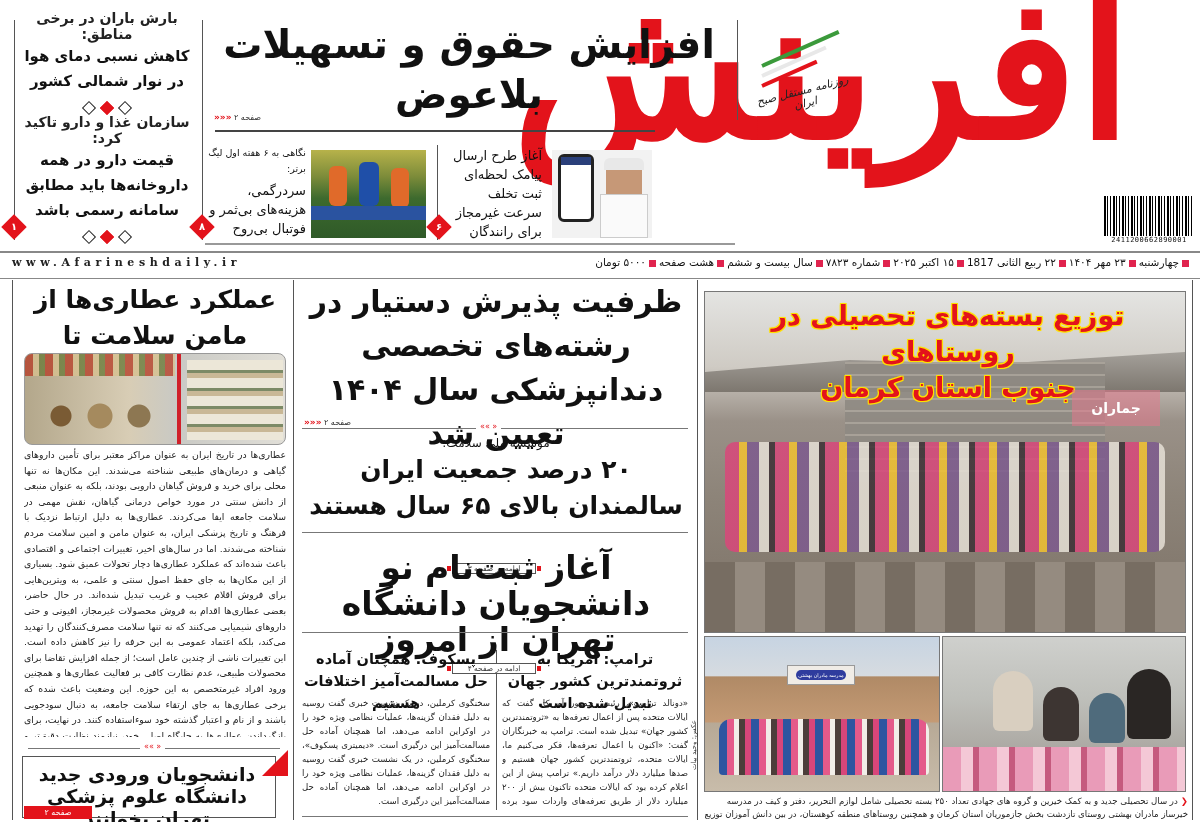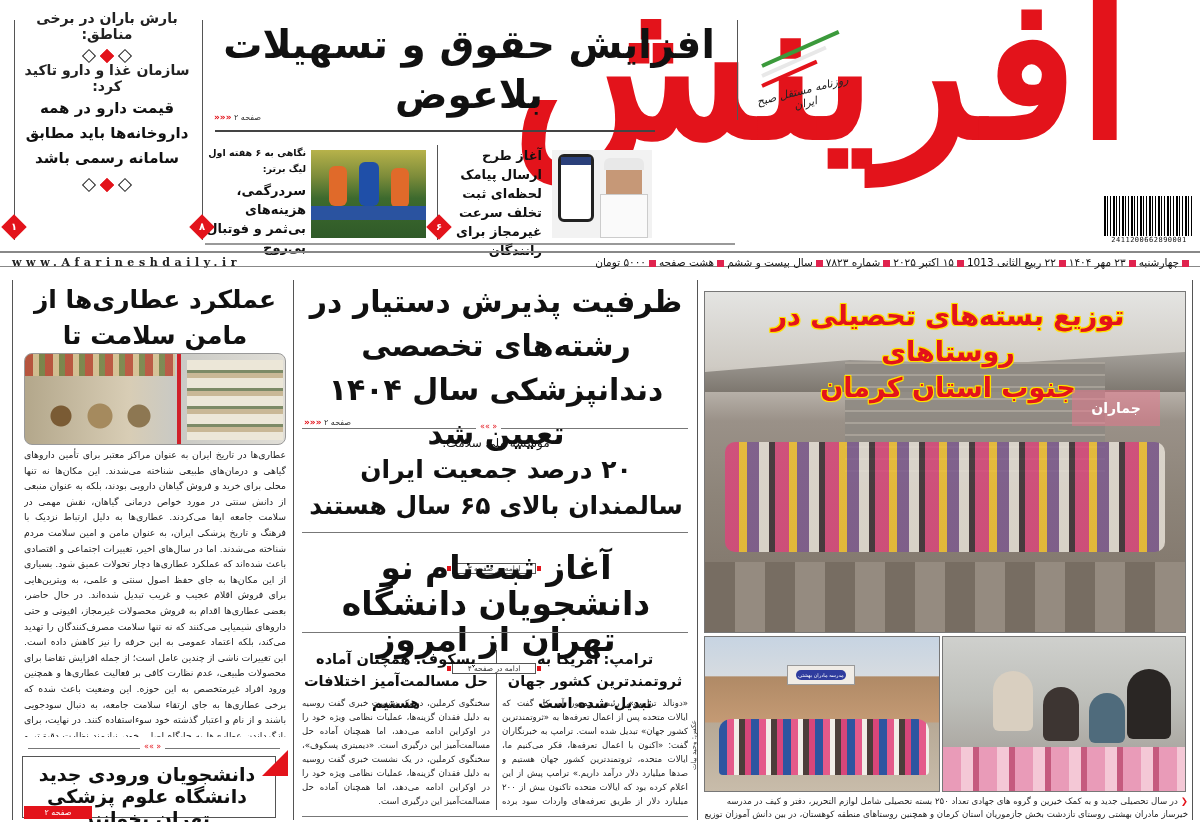--- a/index.html
+++ b/index.html
@@ -12,21 +12,21 @@
   
   #logo { left: 740px; top: 4px; width: 392px; height: 238px; }
   .logo-word { position: absolute; right: 0; top: -34px; font-family: "DejaVu Serif", serif; font-weight: bold; color: #e3131b; font-size: 196px; line-height: 1; letter-spacing: -8px; direction: rtl; white-space: nowrap; }
   .tagline { position: absolute; left: 4px; top: 80px; width: 120px; font-family: "DejaVu Serif", serif; font-style: italic; font-size: 11px; color: #222; direction: rtl; text-align: center; transform: rotate(-14deg); }
   .flag-stripe { position: absolute; left: 22px; height: 4px; transform: rotate(-24deg); transform-origin: left center; }
   #barcode { right: 6px; top: 196px; width: 90px; height: 54px; }
   .bars { height: 40px; background: repeating-linear-gradient(90deg, #000 0 2px, #fff 2px 3px, #000 3px 4px, #fff 4px 6px, #000 6px 7px, #fff 7px 9px); }
   .barnum { font-family: "DejaVu Sans Mono", monospace; font-size: 7px; text-align: center; letter-spacing: 0.5px; }
 
   
-  #datebar { left: 0; top: 251px; width: 1200px; height: 16px; border-top: 2px solid #888; border-bottom: 1px solid #888; }
+  #datebar { left: 0; top: 251px; width: 1200px; height: 28px; border-top: 2px solid #888; border-bottom: 1px solid #888; }
   #website { left: 12px; top: 3px; font-family: "DejaVu Serif", serif; font-weight: bold; font-size: 11px; letter-spacing: 4.6px; color: #222; }
   #dateline { right: 8px; top: 3px; font-size: 10.5px; direction: rtl; white-space: nowrap; color: #111; }
   .sq { display: inline-block; width: 7px; height: 7px; background: #e0234e; margin: 0 3px; vertical-align: middle; }
 
   
   #briefs { left: 14px; top: 10px; width: 186px; text-align: center; direction: rtl; }
   .kicker { font-size: 14px; color: #222; font-weight: bold; }
   .brief-title { font-size: 15px; font-weight: bold; line-height: 25px; }
   .diamonds { margin: 4px 0 2px; height: 14px; }
   .dia { display: inline-block; width: 10px; height: 10px; border: 1.5px solid #222; transform: rotate(45deg); margin: 0 4px; background: #fff; }
@@ -34,21 +34,21 @@
   .pagebadge { position: absolute; width: 18px; height: 18px; background: #e3131b; transform: rotate(45deg); }
   .pagebadge span { position: absolute; left: 0; top: 0; width: 18px; height: 18px; transform: rotate(-45deg); color: #fff; font-size: 10px; font-weight: bold; text-align: center; line-height: 18px; }
 
   
   #banner { left: 210px; top: 20px; width: 518px; text-align: center; direction: rtl; }
   .banner-title { font-size: 39px; font-weight: 900; line-height: 50px; letter-spacing: -1px; }
   .pageref { font-size: 8px; color: #333; direction: rtl; }
   .chev { color: #e3131b; font-weight: bold; font-size: 9px; }
 
   
-  .teaser-text { direction: rtl; text-align: right; font-weight: bold; }
+  .teaser-text { direction: rtl; text-align: right; font-weight: normal; }
   .photo { position: absolute; overflow: hidden; }
 
   
   .col-title { direction: rtl; text-align: center; font-weight: 900; }
   .body-text { direction: rtl; text-align: justify; font-size: 9.3px; line-height: 15.6px; color: #222; }
   .cont-box { position: absolute; height: 11px; border: 1px solid #555; background: #fff; font-size: 7.5px; line-height: 9px; text-align: center; direction: rtl; color: #333; margin-top: 36px; }
   .cont-box::before, .cont-box::after { content: ""; position: absolute; top: 2px; width: 4px; height: 5px; background: #e3131b; }
   .cont-box::before { left: -6px; } .cont-box::after { right: -6px; }
   .sep-mark { position: absolute; font-size: 8px; color: #e3131b; background: #fff; padding: 0 4px; }
 
@@ -80,20 +80,21 @@
 
 <div class="vline" style="left:14px;top:20px;height:220px;"></div>
 <div class="vline" style="left:202px;top:20px;height:220px;"></div>
 <div class="vline" style="left:737px;top:20px;height:100px;"></div>
 <div class="vline" style="left:437px;top:145px;height:95px;"></div>
 <div class="hline" style="left:215px;top:130px;width:440px;background:#444;height:2px;"></div>
 <div class="hline" style="left:205px;top:243px;width:530px;background:#999;height:2px;"></div>
 
 <div id="briefs" class="abs">
   <div class="kicker">بارش باران در برخی مناطق:</div>
+  <div class="brief-title" style="margin-top:2px;">کاهش نسبی دمای هوا در نوار شمالی کشور</div>
   <div class="diamonds"><span class="dia"></span><span class="dia red"></span><span class="dia"></span></div>
   <div class="kicker">سازمان غذا و دارو تاکید کرد:</div>
   <div class="brief-title" style="margin-top:2px;">قیمت دارو در همه داروخانه‌ها باید مطابق سامانه رسمی باشد</div>
   <div class="diamonds"><span class="dia"></span><span class="dia red"></span><span class="dia"></span></div>
 </div>
 <div class="pagebadge" style="left:5px;top:218px;">
     <span>۱</span>
   </div>
 
 <div id="banner" class="abs">
@@ -128,21 +129,21 @@
   <div class="abs" style="left:54px;top:20px;width:36px;height:24px;background:#c69877;"></div>
   <div class="abs" style="left:48px;top:44px;width:48px;height:44px;background:#fafafa;border:1px solid #ccc;"></div>
 </div>
 <div class="pagebadge" style="left:430px;top:218px;">
     <span>۶</span>
   </div>
 
 <div id="datebar" class="abs">
   <div id="website" class="abs">www.Afarineshdaily.ir</div>
   <div id="dateline" class="abs">
-    <span class="sq"></span><span>چهارشنبه</span><span class="sq"></span><span>۲۳ مهر ۱۴۰۴</span><span class="sq"></span><span>۲۲ ربیع الثانی 1013</span><span class="sq"></span><span>۱۵ اکتبر ۲۰۲۵</span><span class="sq"></span><span>شماره ۷۸۲۳</span><span class="sq"></span><span>سال بیست و ششم</span><span class="sq"></span><span>هشت صفحه</span><span class="sq"></span><span>۵۰۰۰ تومان</span>
+    <span class="sq"></span><span>چهارشنبه</span><span class="sq"></span><span>۲۳ مهر ۱۴۰۴</span><span class="sq"></span><span>۲۲ ربیع الثانی 1817</span><span class="sq"></span><span>۱۵ اکتبر ۲۰۲۵</span><span class="sq"></span><span>شماره ۷۸۲۳</span><span class="sq"></span><span>سال بیست و ششم</span><span class="sq"></span><span>هشت صفحه</span><span class="sq"></span><span>۵۰۰۰ تومان</span>
   </div>
 </div>
 
 <div class="vline" style="left:12px;top:280px;height:540px;"></div>
 <div class="vline" style="left:293px;top:280px;height:540px;"></div>
 <div class="vline" style="left:697px;top:280px;height:540px;"></div>
 <div class="vline" style="left:1192px;top:280px;height:540px;"></div>
 <div class="vline" style="left:496px;top:650px;height:160px;"></div>
 
 <div class="abs col-title" style="left:22px;top:282px;width:266px;font-size:25px;line-height:36px;">عملکرد عطاری‌ها از مامن سلامت تا ویترین عجایب</div>

